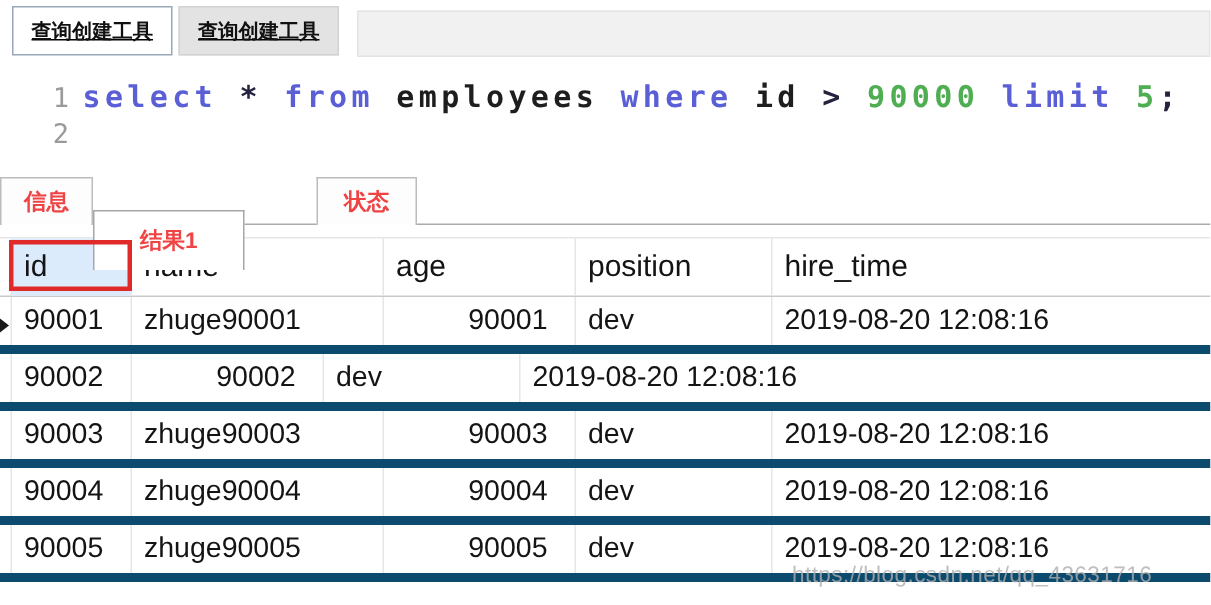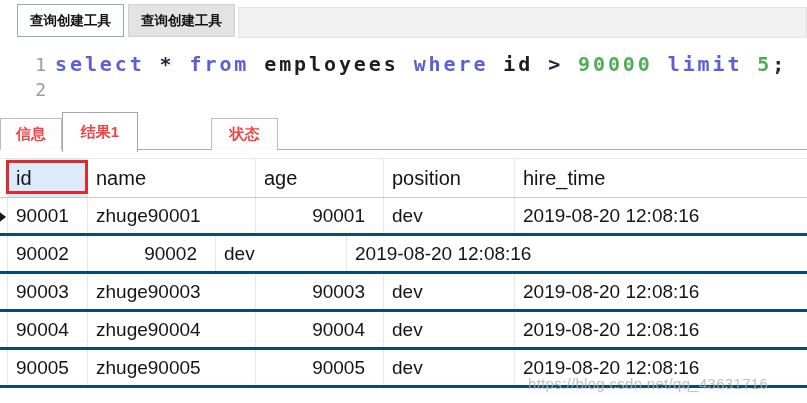--- a/index.html
+++ b/index.html
@@ -1,21 +1,21 @@
 <!DOCTYPE html>
 <html><head>
 <meta charset="utf-8">
 <style>
   * { margin:0; padding:0; box-sizing:border-box; }
   html,body { width:807px; height:403px; overflow:hidden; }
   body { font-family:"Liberation Sans", sans-serif; background:#ffffff; position:relative; }
 
   
   .toptabs { position:absolute; left:0; top:0; width:807px; height:45px; background:#ffffff; }
-  .tabwrap { position:absolute; left:17px; top:4px; display:flex; gap:4px; }
+  .tabwrap { position:absolute; left:8px; top:4px; display:flex; gap:4px;text-decoration:underline; }
   .toptab { height:33px; padding:0 12px; display:flex; align-items:center;
             font-size:13.5px; font-weight:700; color:#111; background:#ffffff;
             border:1px solid #9aa6ba; white-space:nowrap; }
   .toptab.active { background:#e3e3e3; border:1px solid #d2d2d2; }
   .toptab-strip { position:absolute; left:238px; right:0; top:7px; height:31px;
                   background:#f1f1f1; border:1px solid #e3e3e3; }
 
   
   .editor { position:absolute; left:0; top:45px; width:807px; height:67px; background:#ffffff;
             font-family:"DejaVu Sans Mono","Liberation Mono",monospace; font-weight:700;
@@ -27,21 +27,21 @@
   
   .rtabs { position:absolute; left:0; top:112px; width:807px; height:38px; background:#ffffff;
            border-bottom:1px solid #ababab; }
   .rtab { position:absolute; top:6px; height:32px; display:flex; align-items:center; justify-content:center;
           font-size:15px; font-weight:700; color:#ef4444; background:#fdfdfd;
           border:1px solid #bcbcbc; border-bottom:none; }
   .rtab.active { top:0; height:40px; background:#ffffff; border:1px solid #a7a7a7; border-bottom:none; z-index:2; }
 
   
   .grid { position:absolute; left:0; top:158px; width:807px; }
-  .grow { display:flex; height:38px; border-bottom:3px solid #0c4a6e; background:#fff; }
+  .grow { display:flex; height:38px; border-bottom:6px solid #0c4a6e; background:#fff; }
   .grow.header { height:40px; border-top:1px solid #e6e6e6; border-bottom:1px solid #c9c9c9; }
   .cell { border-right:1px solid #e6e6e6; padding:0 8px; display:flex; align-items:center;
           font-size:19px; color:#141414; overflow:hidden; white-space:nowrap; position:relative; }
   .c-gutter { width:8px; padding:0; flex:none; }
   .c-id { width:80px; flex:none; }
   .c-name { width:168px; flex:none; }
   .c-age { width:128px; flex:none; justify-content:flex-end; padding-right:18px; }
   .c-position { width:131px; flex:none; }
   .c-hire { flex:1; border-right:none; }
   .header .cell { font-size:20px; }
@@ -73,21 +73,21 @@
     <span class="code" id="sql-code"><span style="color: rgb(91, 95, 214);">select</span><span style="color: rgb(30, 30, 30);"> </span><span style="color: rgb(35, 35, 63);">*</span><span style="color: rgb(30, 30, 30);"> </span><span style="color: rgb(91, 95, 214);">from</span><span style="color: rgb(30, 30, 30);"> employees </span><span style="color: rgb(91, 95, 214);">where</span><span style="color: rgb(30, 30, 30);"> id </span><span style="color: rgb(35, 35, 63);">&gt; </span><span style="color: rgb(79, 174, 82);">90000</span><span style="color: rgb(30, 30, 30);"> </span><span style="color: rgb(91, 95, 214);">limit</span><span style="color: rgb(30, 30, 30);"> </span><span style="color: rgb(79, 174, 82);">5</span><span style="color: rgb(35, 35, 63);">;</span></span>
   </div>
   <div class="code-line">
     <span class="lnum" style="color: rgb(154, 154, 154);">2</span>
     <span class="code"></span>
   </div>
 </div>
 
 <div class="rtabs" id="rtabs">
     <div class="rtab" style="left: 0px; width: 62px;">信息</div>
-    <div class="rtab active" style="left: 62px; width: 76px;">结果1</div>
+    <div class="rtab active" style="left: 62px; width: 101px; margin-top: 28px;">结果1</div>
     <div class="rtab" style="left: 211px; width: 67px;">状态</div>
   </div>
 
 <div class="grid" id="grid">
     <div class="grow header">
       <div class="cell c-gutter"></div>
       <div class="cell c-id" style="background: rgb(220, 235, 251);">id</div>
       <div class="cell c-name">name</div>
       <div class="cell c-age">age</div>
       <div class="cell c-position">position</div>

